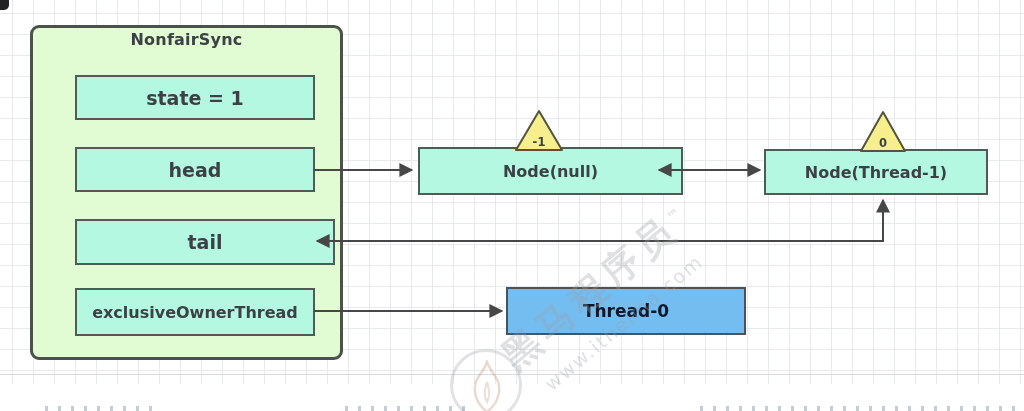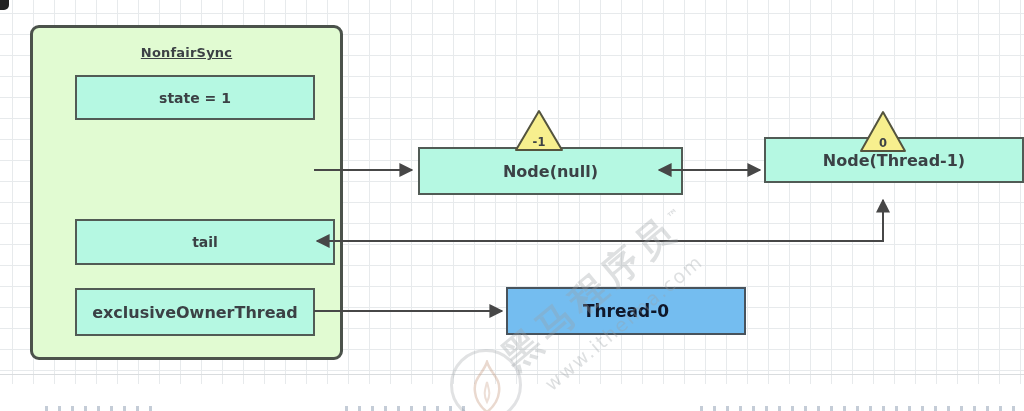--- a/index.html
+++ b/index.html
@@ -15,35 +15,35 @@
     background-size:21px 21px;
     background-position:12px 13px;
   }
   .grid-strong-line{position:absolute;left:0;top:374px;width:1024px;height:1px;background:#d9dcde;}
   .corner-mark{position:absolute;left:0;top:0;width:9px;height:10px;background:#222;border-radius:0 0 5px 0;}
 
   .outer-box{
     position:absolute;left:30px;top:25px;width:313px;height:335px;box-sizing:border-box;
     background:#e1fbd2;border:3px solid #4b524b;border-radius:9px;
   }
-  .outer-title{margin-top:17px;text-align:center;font-weight:bold;font-size:13px;color:#3c4145;letter-spacing:.2px;text-decoration:underline;}
+  .outer-title{margin-top:2px;text-align:center;font-weight:bold;font-size:16px;color:#3c4145;letter-spacing:.2px;}
 
   .cell{
     position:absolute;box-sizing:border-box;background:#b5f8e2;border:2px solid #515b55;
     display:flex;align-items:center;justify-content:center;
-    font-weight:bold;color:#3b4145;font-size:14px;
+    font-weight:bold;color:#3b4145;font-size:19px;
   }
   .f-state{left:75px;top:75px;width:240px;height:45px;}
   .f-head {left:75px;top:147px;width:240px;height:45px;}
   .f-tail {left:75px;top:219px;width:260px;height:46px;}
   .f-excl {left:75px;top:288px;width:240px;height:48px;font-size:16px;}
 
   .node{font-size:16px;}
   .n-null   {left:418px;top:147px;width:265px;height:48px;}
-  .n-thread1{left:764px;top:137px;width:260px;height:46px;}
+  .n-thread1{left:764px;top:149px;width:224px;height:46px;}
 
   .thread0{
     position:absolute;left:506px;top:287px;width:240px;height:48px;box-sizing:border-box;
     background:#74bdf0;border:2px solid #48535c;
     display:flex;align-items:center;justify-content:center;
     font-weight:bold;color:#0f172a;font-size:17px;
   }
 
   .edges{position:absolute;left:0;top:0;width:1024px;height:411px;pointer-events:none;}
   .edge{stroke:#474747;stroke-width:2;fill:none;}
@@ -77,20 +77,21 @@
 <div class="stage">
 
   <div class="grid"></div>
   <div class="grid-strong-line"></div>
   <div class="corner-mark"></div>
 
   <div class="outer-box">
     <div class="outer-title">NonfairSync</div>
   </div>
   <div class="cell f-state">state = 1</div>
+  <div class="cell f-head">head</div>
   <div class="cell f-tail">tail</div>
   <div class="cell f-excl">exclusiveOwnerThread</div>
 
   <div class="cell node n-null">Node(null)</div>
   <div class="cell node n-thread1">Node(Thread-1)</div>
 
   <div class="thread0">Thread-0</div>
 
   <svg class="edges" viewBox="0 0 1024 411">
     <defs>

